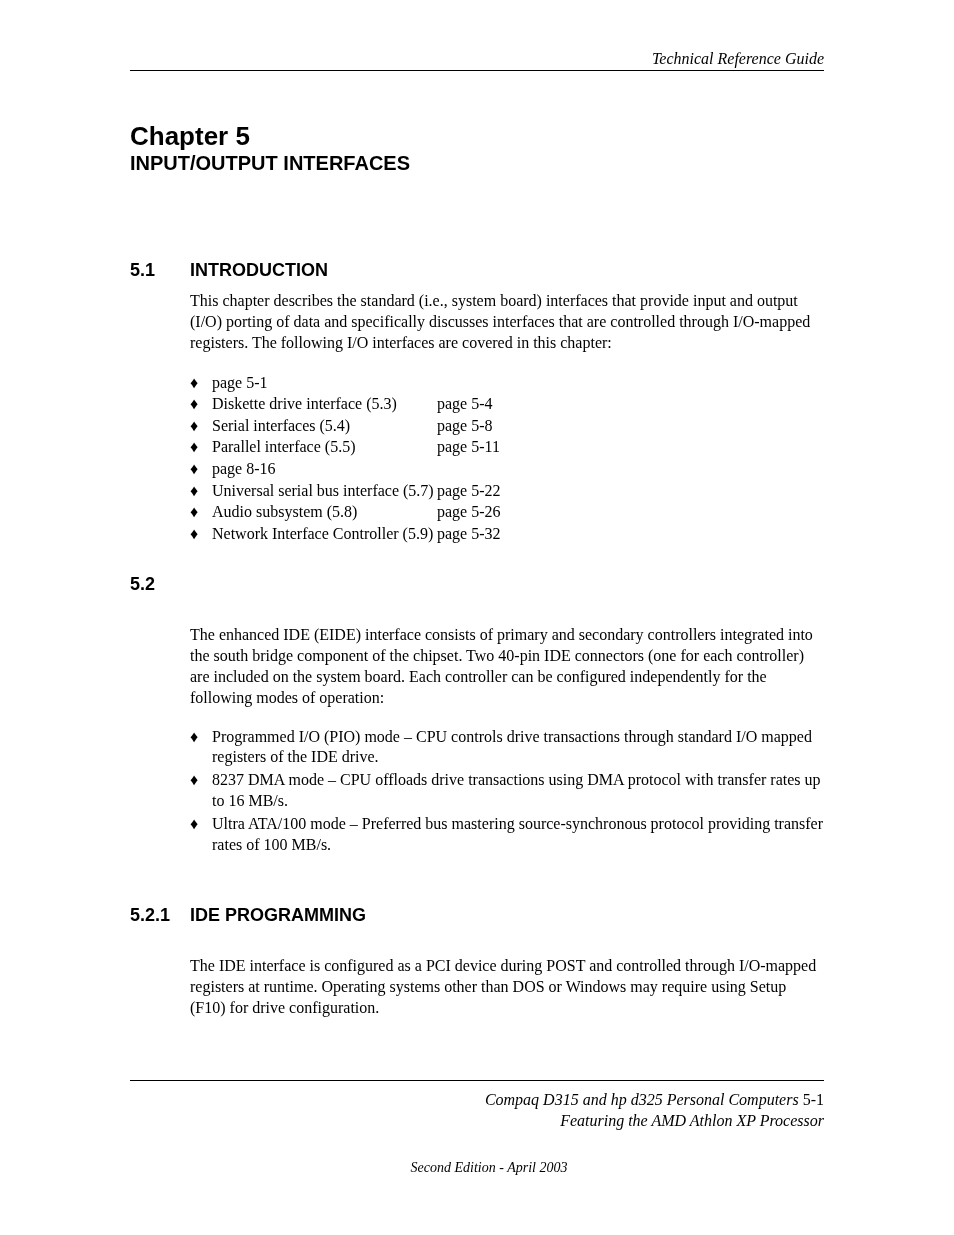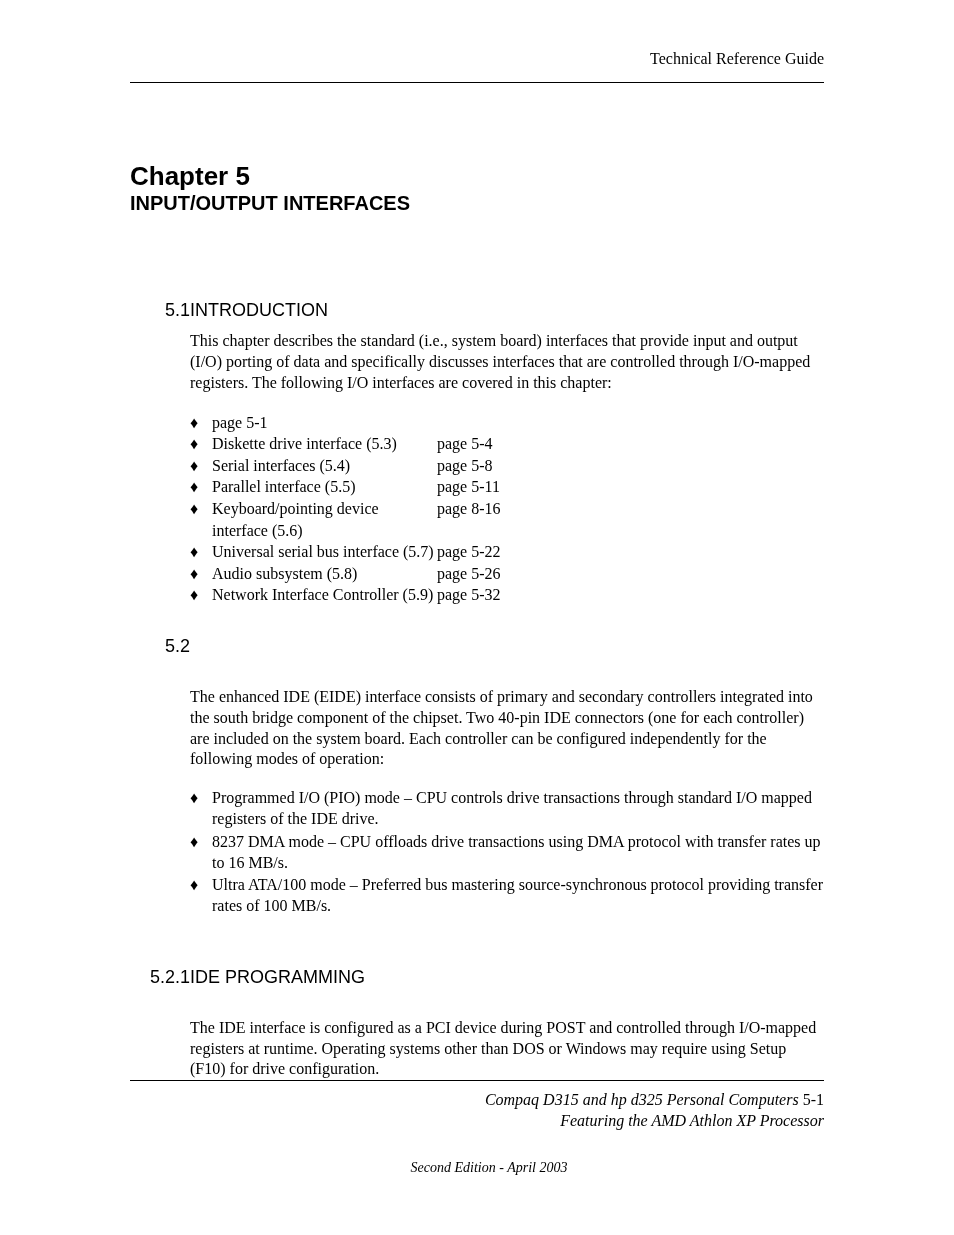--- a/index.html
+++ b/index.html
@@ -7,46 +7,46 @@
     width: 954px;
     height: 1235px;
     background: #fff;
     font-family: "Times New Roman", Times, serif;
     color: #000;
     position: relative;
     padding: 50px 130px 40px 130px;
   }
   .header {
     text-align: right;
+    font-style: italic;
     font-size: 16px;
     border-bottom: 1.5px solid #000;
-    padding-bottom: 14px;
-    margin-bottom: 78px;
+    padding-bottom: 2px;
+    margin-bottom: 50px;
   }
   .chapter-block {
     margin-bottom: 85px;
   }
   .chapter-line {
     font-family: Liberation Sans, sans-serif;
     font-weight: bold;
     font-size: 26px;
     line-height: 1.2;
   }
   .chapter-title {
     font-family: Arial, Helvetica, sans-serif;
     font-weight: bold;
     font-size: 20px;
   }
   .section-head {
     display: flex;
     font-family: Arial, Helvetica, sans-serif;
-    font-weight: normal;
+    font-weight: bold;
     font-size: 18px;
     margin-bottom: 10px;
-    text-align: right;
   }
   .section-num {
     width: 60px;
     flex-shrink: 0;
   }
   .body-text {
     margin-left: 60px;
     font-size: 16px;
     line-height: 1.3;
     margin-bottom: 18px;
@@ -149,21 +149,20 @@
     <span class="toc-label">Serial interfaces (5.4)</span>
     <span class="toc-page">page 5-8</span>
   </div>
   <div class="toc-row">
     <span class="bullet">♦</span>
     <span class="toc-label">Parallel interface (5.5)</span>
     <span class="toc-page">page 5-11</span>
   </div>
   <div class="toc-row">
     <span class="bullet">♦</span>
-    <span class="toc-label">Keyboard/pointing device interface (5.6)</span>
     <span class="toc-page">page 8-16</span>
   </div>
   <div class="toc-row">
     <span class="bullet">♦</span>
     <span class="toc-label">Universal serial bus interface (5.7)</span>
     <span class="toc-page">page 5-22</span>
   </div>
   <div class="toc-row">
     <span class="bullet">♦</span>
     <span class="toc-label">Audio subsystem (5.8)</span>

